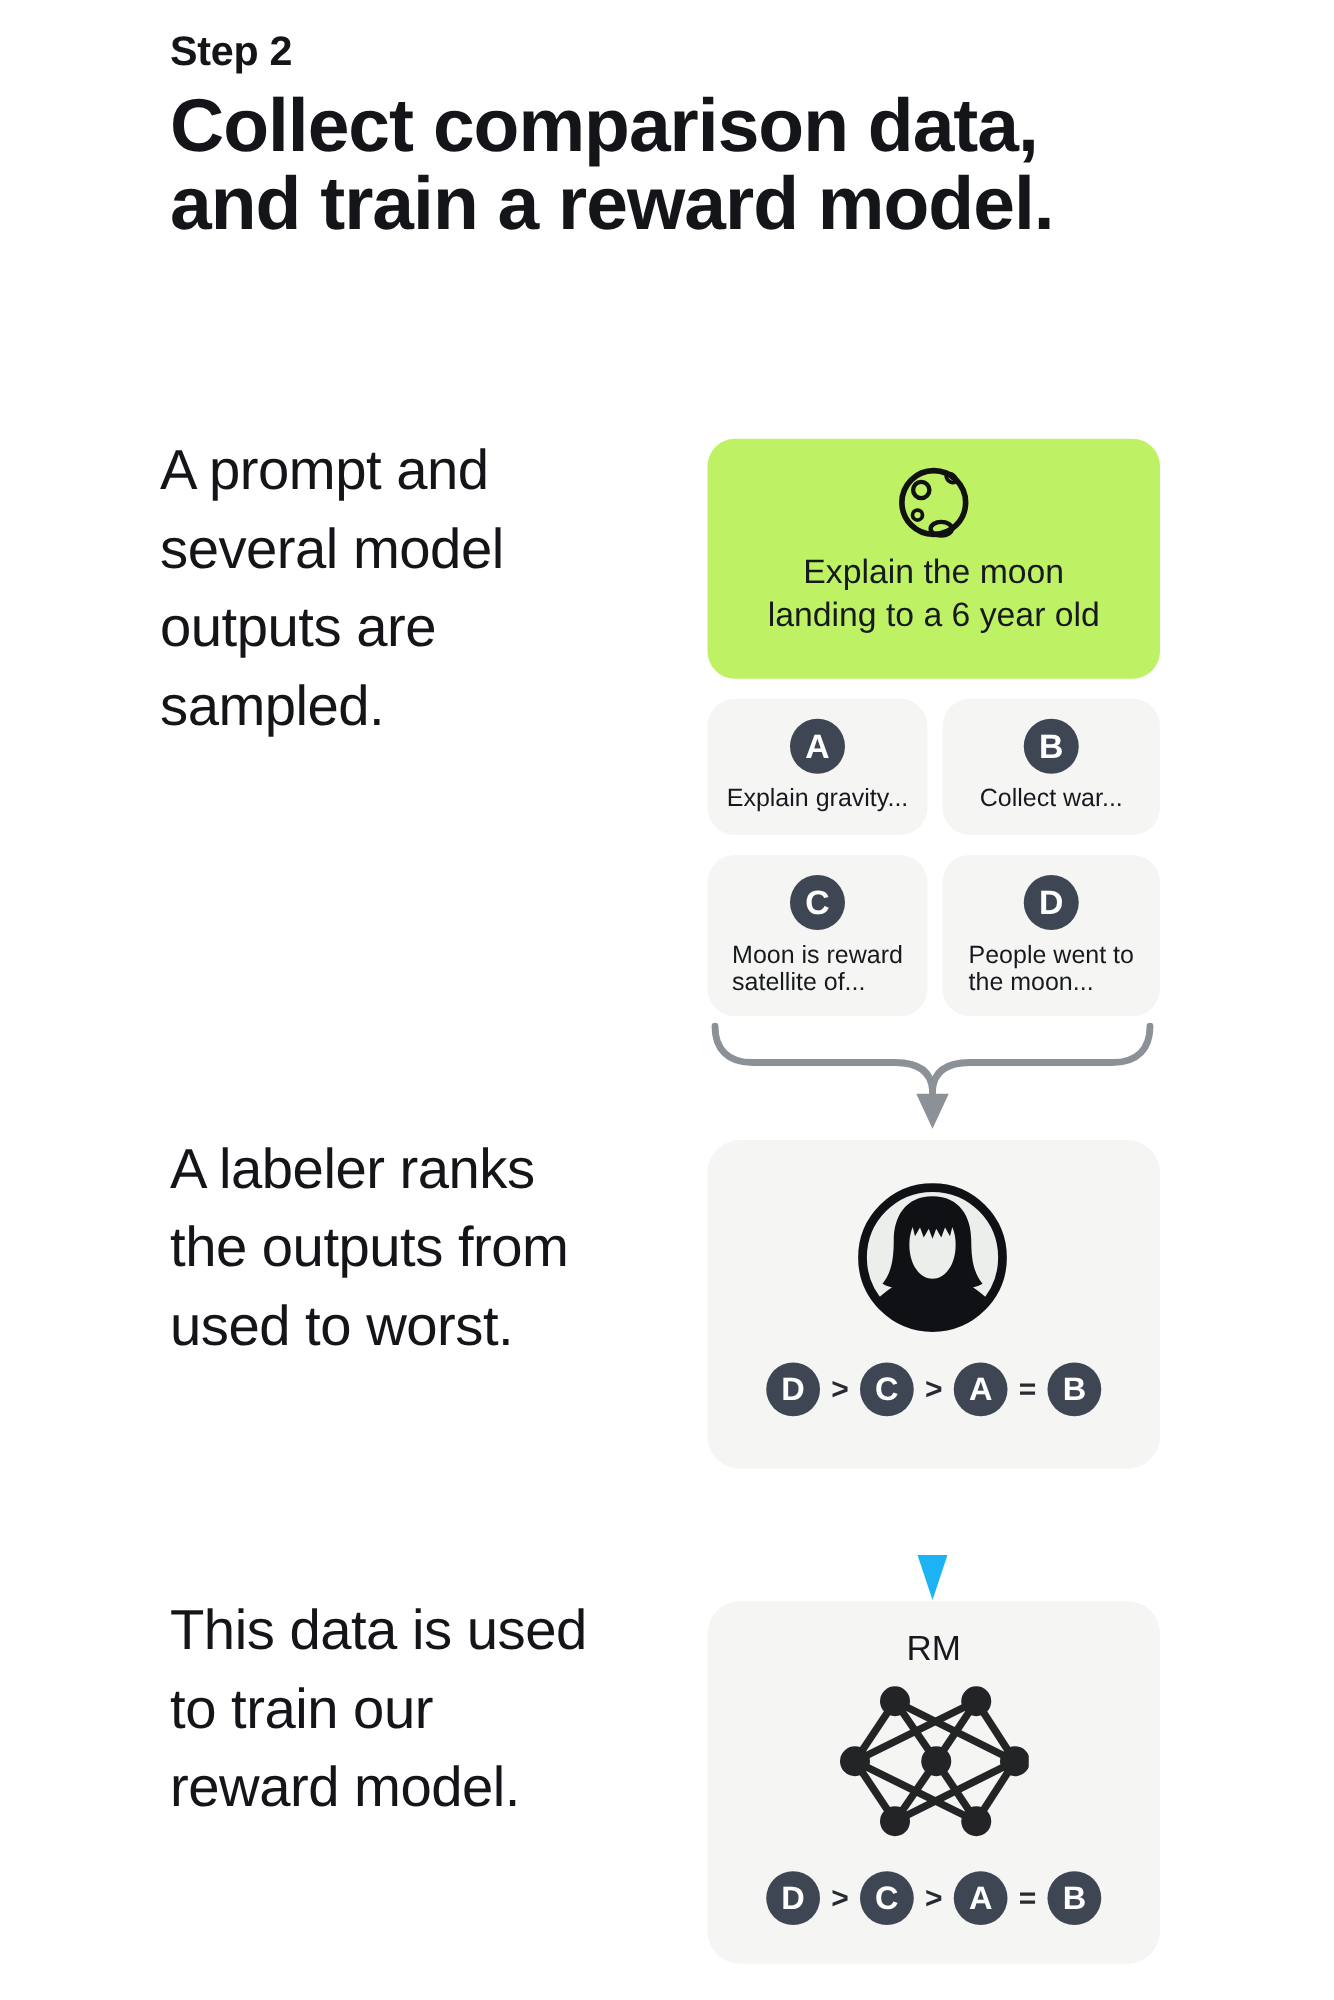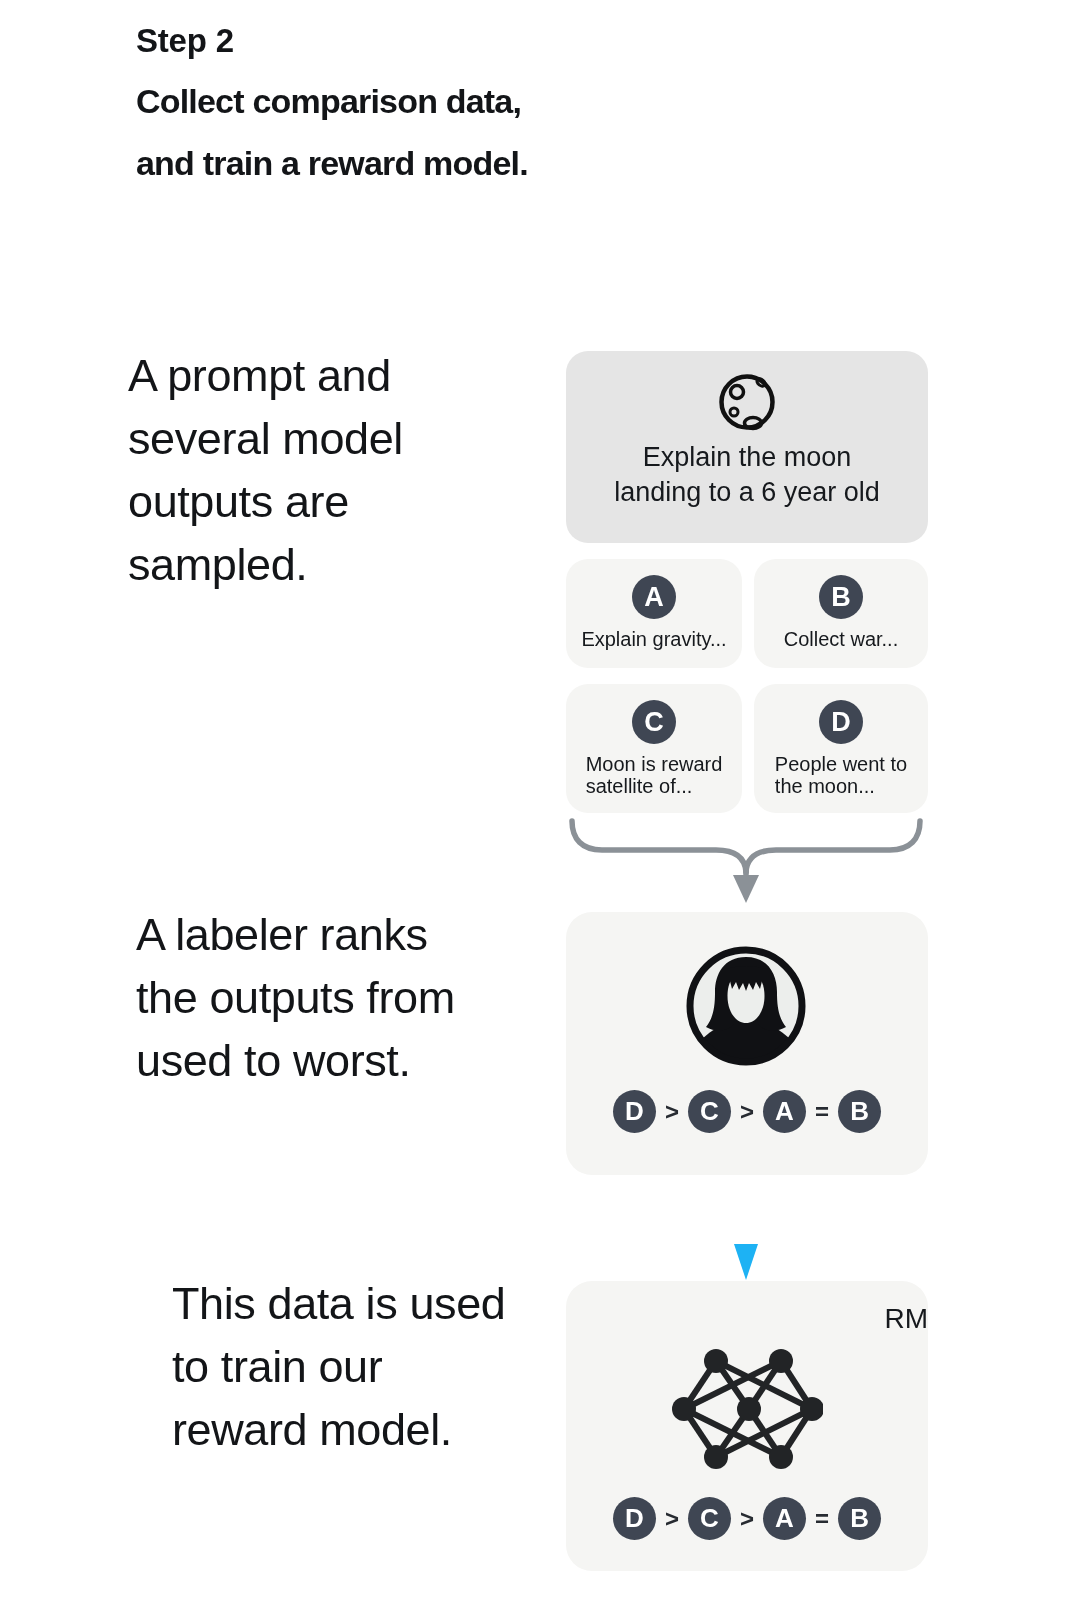--- a/index.html
+++ b/index.html
@@ -4,30 +4,30 @@
 <style>
   html,body { margin:0; padding:0; }
   body {
     width:1067px; height:1600px; background:#ffffff; position:relative;
     font-family:"Liberation Sans", sans-serif; color:#131518; overflow:hidden;
   }
   .abs { position:absolute; }
   .pre { white-space:pre-line; }
 
   .step-label { left:136px; top:22px; font-size:33px; font-weight:700; letter-spacing:-0.2px; }
-  .title { left:136px; top:70px; font-size:34px; font-weight:700; line-height:62px; letter-spacing:-0.8px; }
+  .title { left:136px; top:70px; font-size:60px; font-weight:700; line-height:62px; letter-spacing:-0.8px; }
 
   .caption { font-size:45px; line-height:63px; letter-spacing:-0.4px; width:480px; }
   #caption-1 { left:128px; top:344px; }
   #caption-2 { left:136px; top:903px; }
-  #caption-3 { left:136px; top:1272px;margin-left:36px; }
+  #caption-3 { left:136px; top:1272px; }
 
   .prompt-box {
     left:566px; top:351px; width:362px; height:192px; border-radius:22px;
-    background:#e5e5e5; display:flex; flex-direction:column; align-items:center;
+    background:#bef264; display:flex; flex-direction:column; align-items:center;
   }
   .prompt-box svg { margin-top:22px; }
   .prompt-text { margin-top:9px; font-size:27px; line-height:35px; text-align:center; color:#16191d; }
 
   .out-card {
     position:absolute; background:#f5f5f3; border-radius:22px;
     display:flex; flex-direction:column; align-items:center;
   }
   #card-a { left:566px; top:559px; width:176px; height:109px; }
   #card-b { left:754px; top:559px; width:174px; height:109px; }
@@ -44,21 +44,21 @@
 
   .gray-box { position:absolute; background:#f5f5f3; border-radius:26px; }
   #labeler-box { left:566px; top:912px; width:362px; height:263px; }
   #rm-box { left:566px; top:1281px; width:362px; height:290px; }
 
   #funnel { left:566px; top:818px; }
   #avatar { left:684px; top:944px; }
   #blue-arrow { left:726px; top:1178px; }
   #nn-icon { left:671px; top:1348px; }
 
-  .rm-label { left:566px; top:1303px; width:362px; text-align:right; font-size:28px; color:#16191d; }
+  .rm-label { left:566px; top:1303px; width:362px; text-align:center; font-size:28px; color:#16191d; }
 
   .rank-row { position:absolute; display:flex; align-items:center; justify-content:center; gap:9px; }
   #rank-labeler { left:566px; top:1090px; width:362px; }
   #rank-rm { left:566px; top:1497px; width:362px; }
   .rank-row .chip { width:43px; height:43px; font-size:26px; }
   .rank-op { font-size:24px; font-weight:800; color:#272b31; }
 </style>
 </head>
 <body>
 

